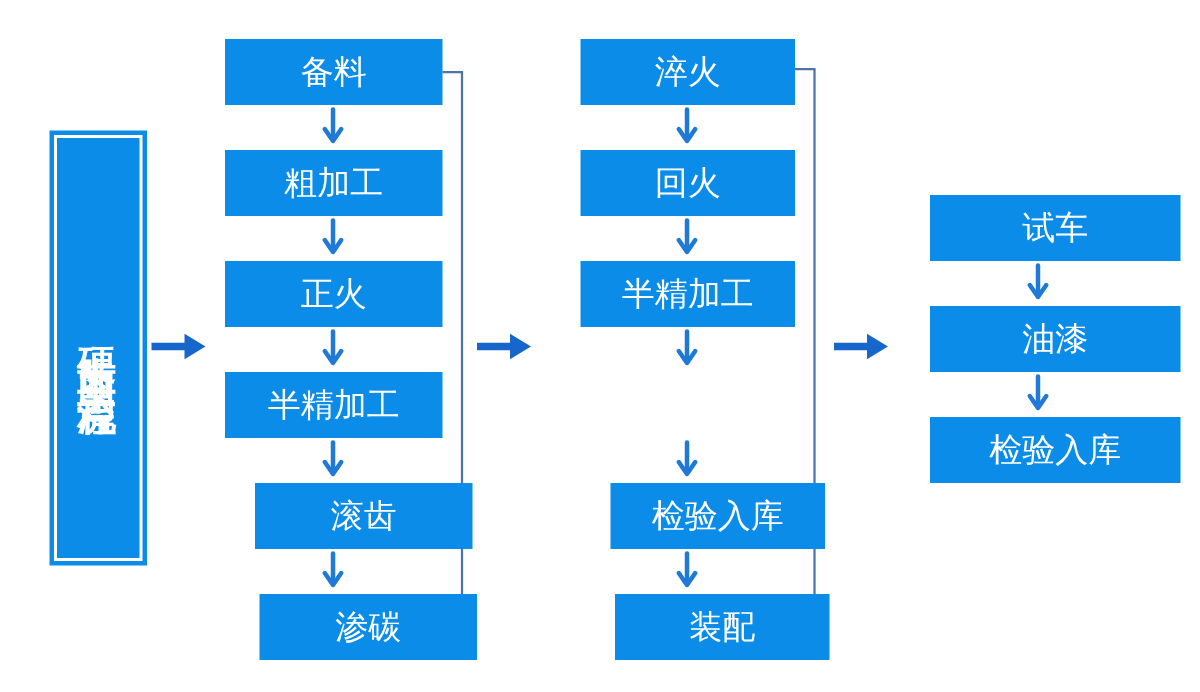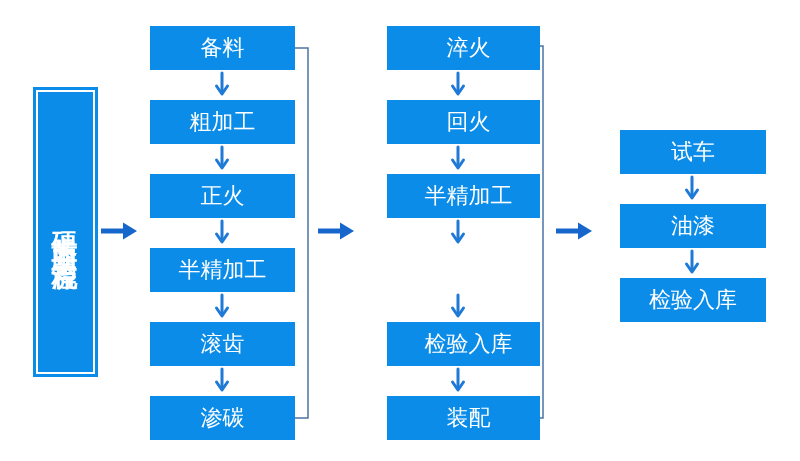--- a/index.html
+++ b/index.html
@@ -48,28 +48,28 @@
     background: #0a8ce8;
     color: #ffffff;
     display: flex;
     align-items: center;
     justify-content: center;
     font-size: 22px;
     line-height: 1;
     white-space: nowrap;
   }
   .col1 { left: 150px; width: 145px; }
-  .col2 { left: 387px; width: 143px; padding-left: 10px; }
-  .col3 { left: 620px; width: 146px; }
+  .col2 { left: 387px; width: 143px; }
+  .col3 { left: 620px; width: 167px; }
   .r0 { top: 26px; }
   .r1 { top: 100px; }
   .r2 { top: 174px; }
   .r3 { top: 248px; text-align: center; }
-  .r4 { top: 322px; }
-  .r5 { top: 396px; }
+  .r4 { top: 322px; margin-left: 20px; }
+  .r5 { top: 396px; margin-left: 23px; }
   .s0 { top: 130px; }
   .s1 { top: 204px; }
   .s2 { top: 278px; }
   
   .down-arrow {
     position: absolute;
     width: 16px;
     height: 26px;
   }
   .right-arrow {

